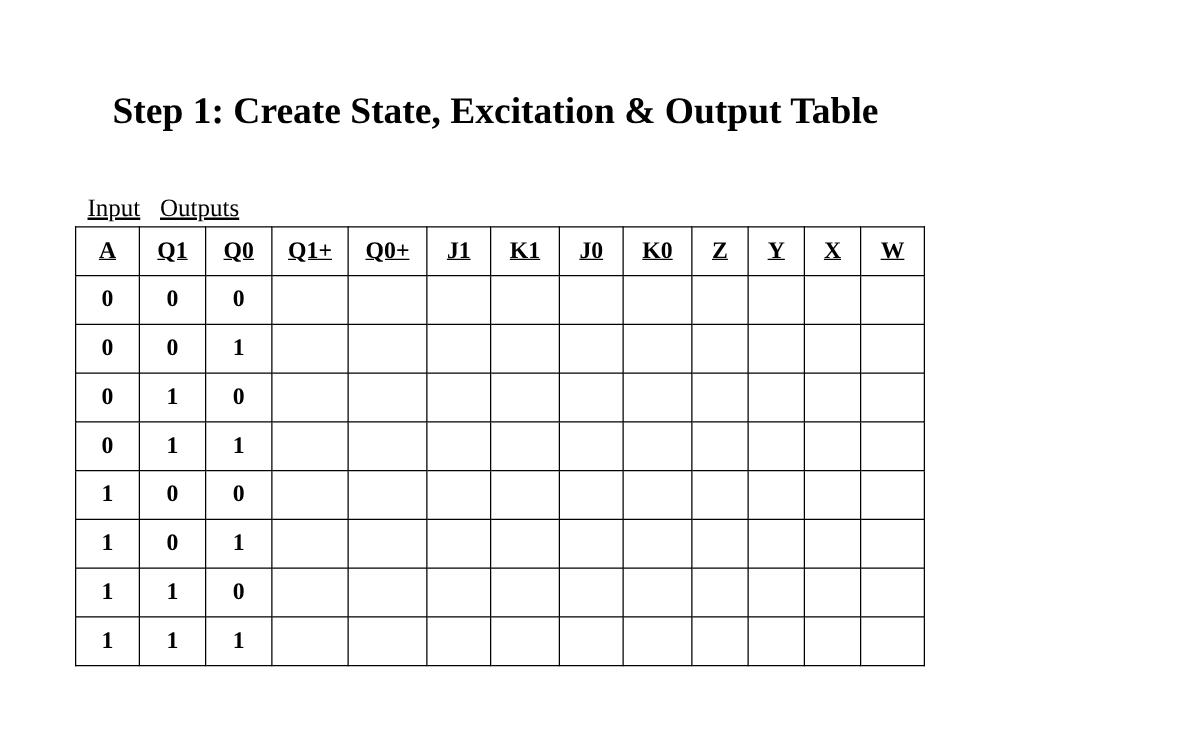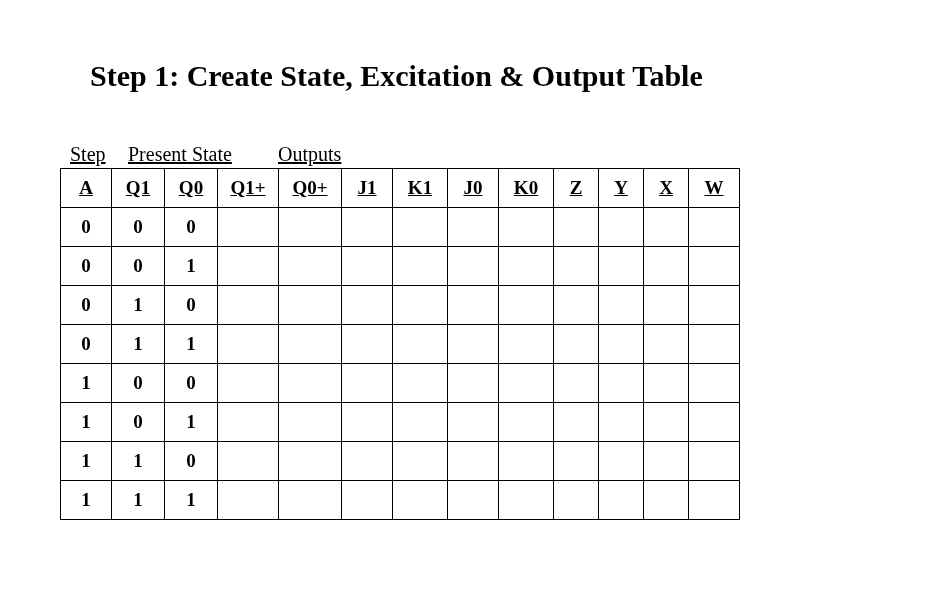--- a/index.html
+++ b/index.html
@@ -1,16 +1,16 @@
 <!DOCTYPE html>
 <html><head>
 <meta charset="utf-8">
 <style>
 html,body{margin:0;padding:0;width:949px;height:596px;background:#fff;font-family:"Times New Roman",Times,serif;color:#000}
-.page{padding:19px 20px 0 60px}
+.page{padding:32px 20px 0 60px}
 .title{font-size:30px;font-weight:bold;margin:40px 0 50px 30px}
 .section-labels{font-size:20px;text-decoration:underline;display:flex;margin-left:10px;margin-bottom:2px}
 .section-labels span{display:inline-block}
 .lbl-input{width:58px}
 .lbl-present{width:150px}
 .lbl-next{width:128px}
 .lbl-flip{width:228px}
 .lbl-out{width:100px}
 table{border-collapse:collapse}
 th,td{border:1px solid #000;height:38px;text-align:center;font-size:19px;padding:0}
@@ -31,22 +31,21 @@
 .c-x{width:44px}
 .c-w{width:50px}
 </style>
 </head>
 <body>
 <div class="page">
 
 <div class="title">Step 1: Create State, Excitation &amp; Output Table</div>
 
 <div class="section-labels">
-  <span class="lbl-input">Step</span>
-  <span class="lbl-present">Present State</span>
+  <span class="lbl-input">Input</span>
   <span class="lbl-out">Outputs</span>
 </div>
 
 <table>
   <thead>
     <tr>
       <th class="c-a">A</th>
       <th class="c-q1">Q1</th>
       <th class="c-q0">Q0</th>
       <th class="c-q1p">Q1+</th>

